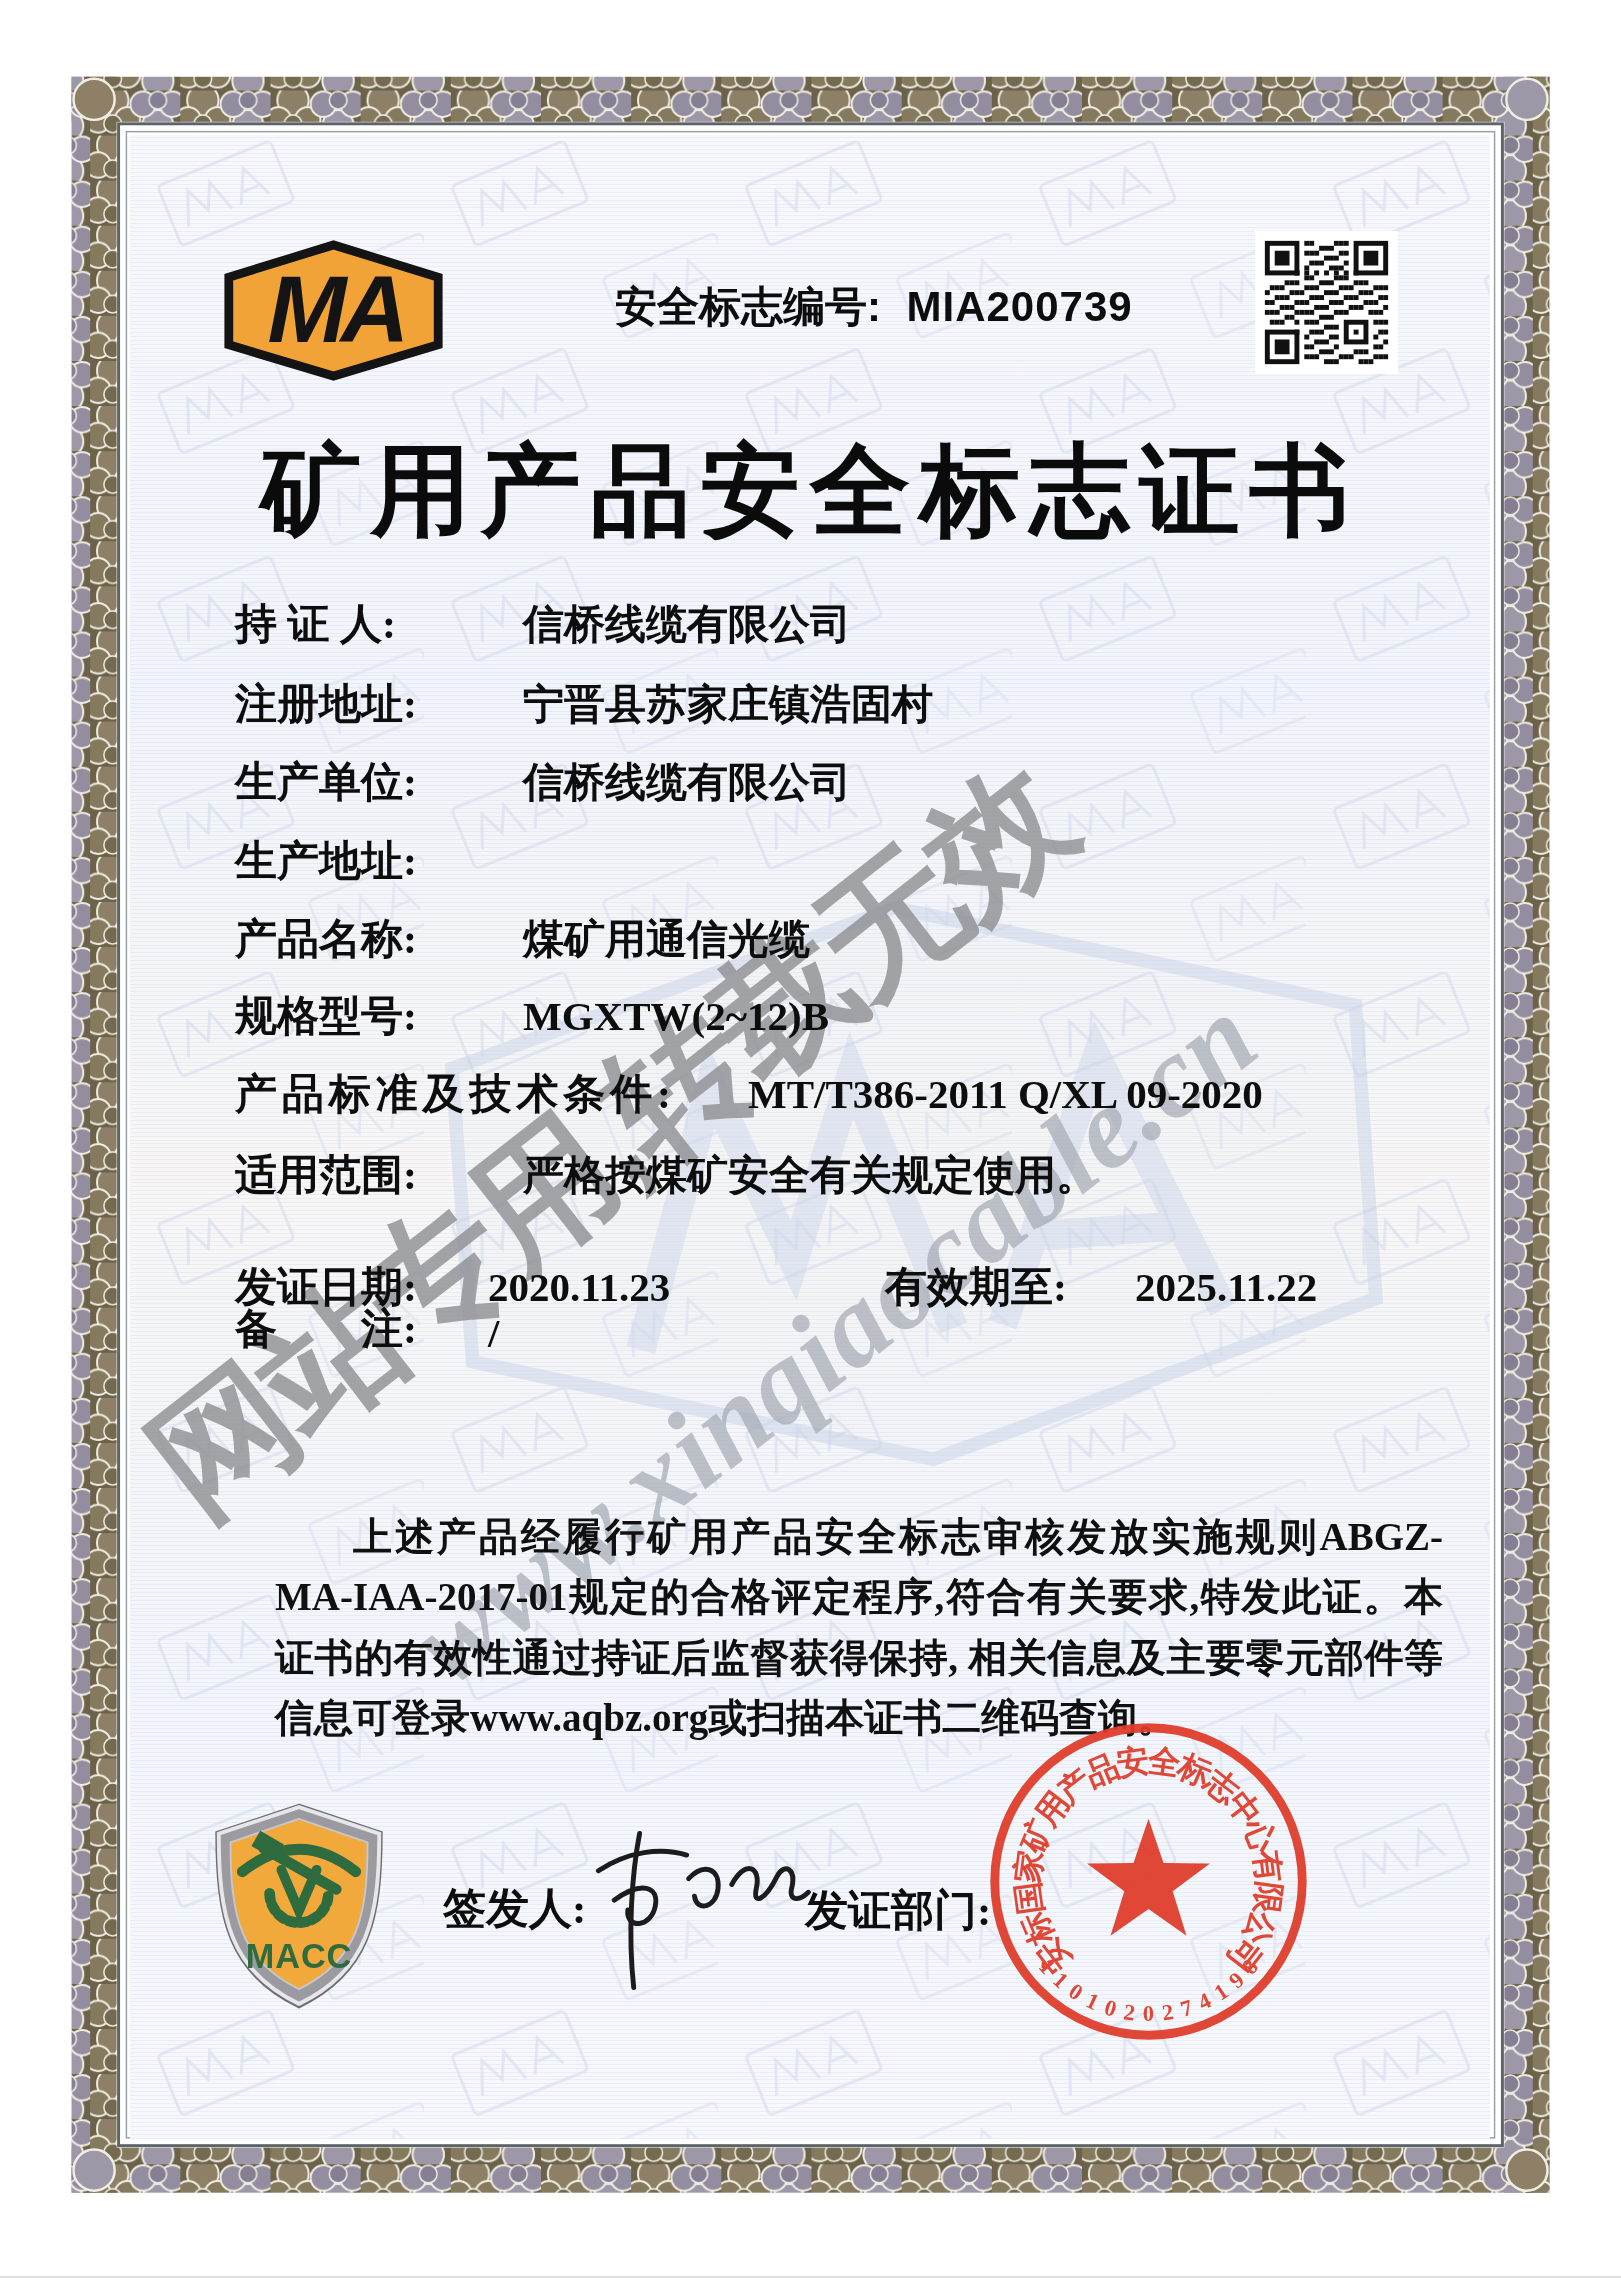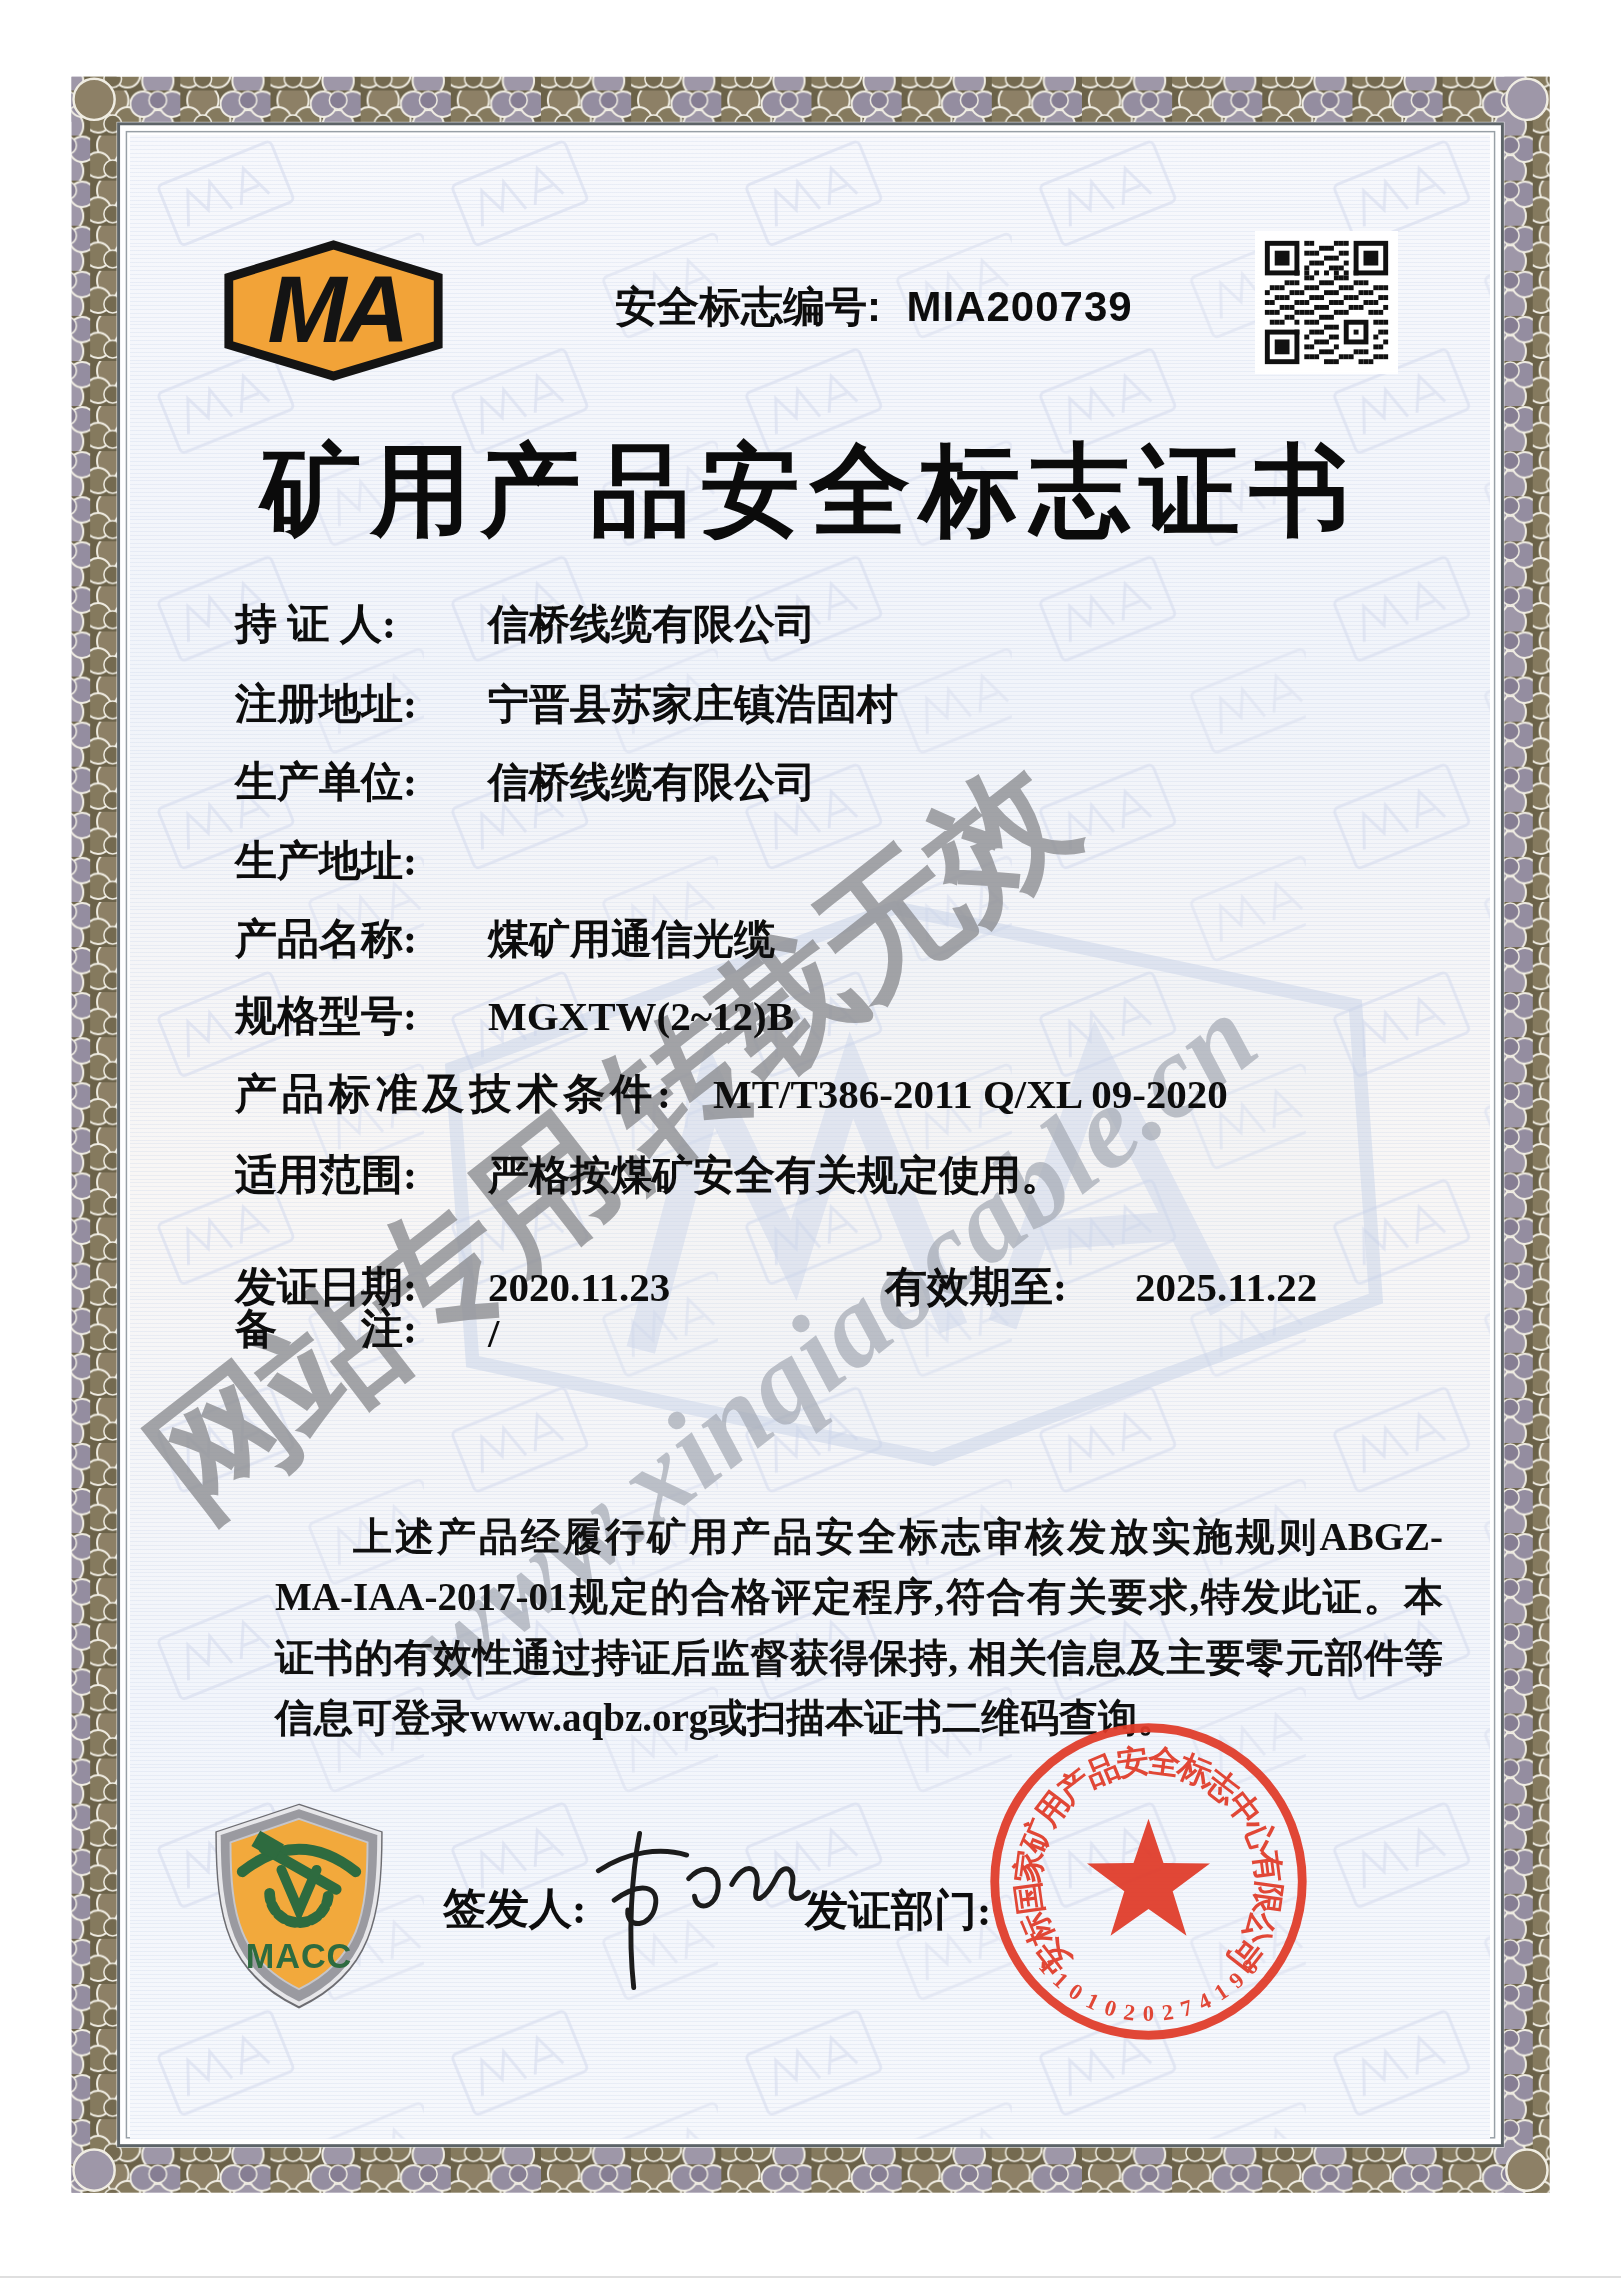--- a/index.html
+++ b/index.html
@@ -25,21 +25,21 @@
 
   .ma-logo{position:absolute;left:90px;top:103px;}
   .cert-no{position:absolute;left:485px;top:144px;font-size:42px;font-weight:700;color:#0d0d0d;
            font-family:Liberation Sans, sans-serif;white-space:nowrap;}
   .cert-no .num{margin-left:25.5px;letter-spacing:1px;}
   .qr{position:absolute;left:1125px;top:96px;}
 
   .title{position:absolute;left:0;top:290px;width:100%;text-align:center;font-size:100px;font-weight:900;
          color:#0b0b0b;letter-spacing:9.8px;white-space:nowrap;}
 
-  .row{position:absolute;left:105px;display:flex;align-items:baseline;font-size:42px;font-weight:700;color:#0d0d0d;white-space:nowrap;}
+  .row{position:absolute;left:105px;display:flex;align-items:baseline;font-size:42px;font-weight:700;color:#0d0d0d;white-space:nowrap;gap:35px;}
   .row .lbl{display:inline-block;width:253px;}
   .row.wide .lbl{width:auto;letter-spacing:4.9px;margin-right:37px;}
   .row .val{display:inline-block;font-size:41px;}
   .daterow{position:absolute;left:105px;top:1088px;display:flex;align-items:baseline;font-size:42px;font-weight:700;color:#0d0d0d;white-space:nowrap;}
   .daterow .lbl{width:253px;margin-top:36px;} .daterow .v1{width:294px;font-size:41px;}
   .daterow .lbl2{width:250px;margin-left:103px;} .daterow .v2{font-size:41px;}
   .remarkrow{position:absolute;left:105px;top:1166px;display:flex;align-items:flex-end;font-size:42px;font-weight:700;color:#0d0d0d;}
   .remarkrow .lbl{width:253px;} .remarkrow .val{font-size:41px;}
 
   .statement{position:absolute;left:145px;top:1372px;width:1168px;margin:0;font-size:39px;line-height:1.55;

